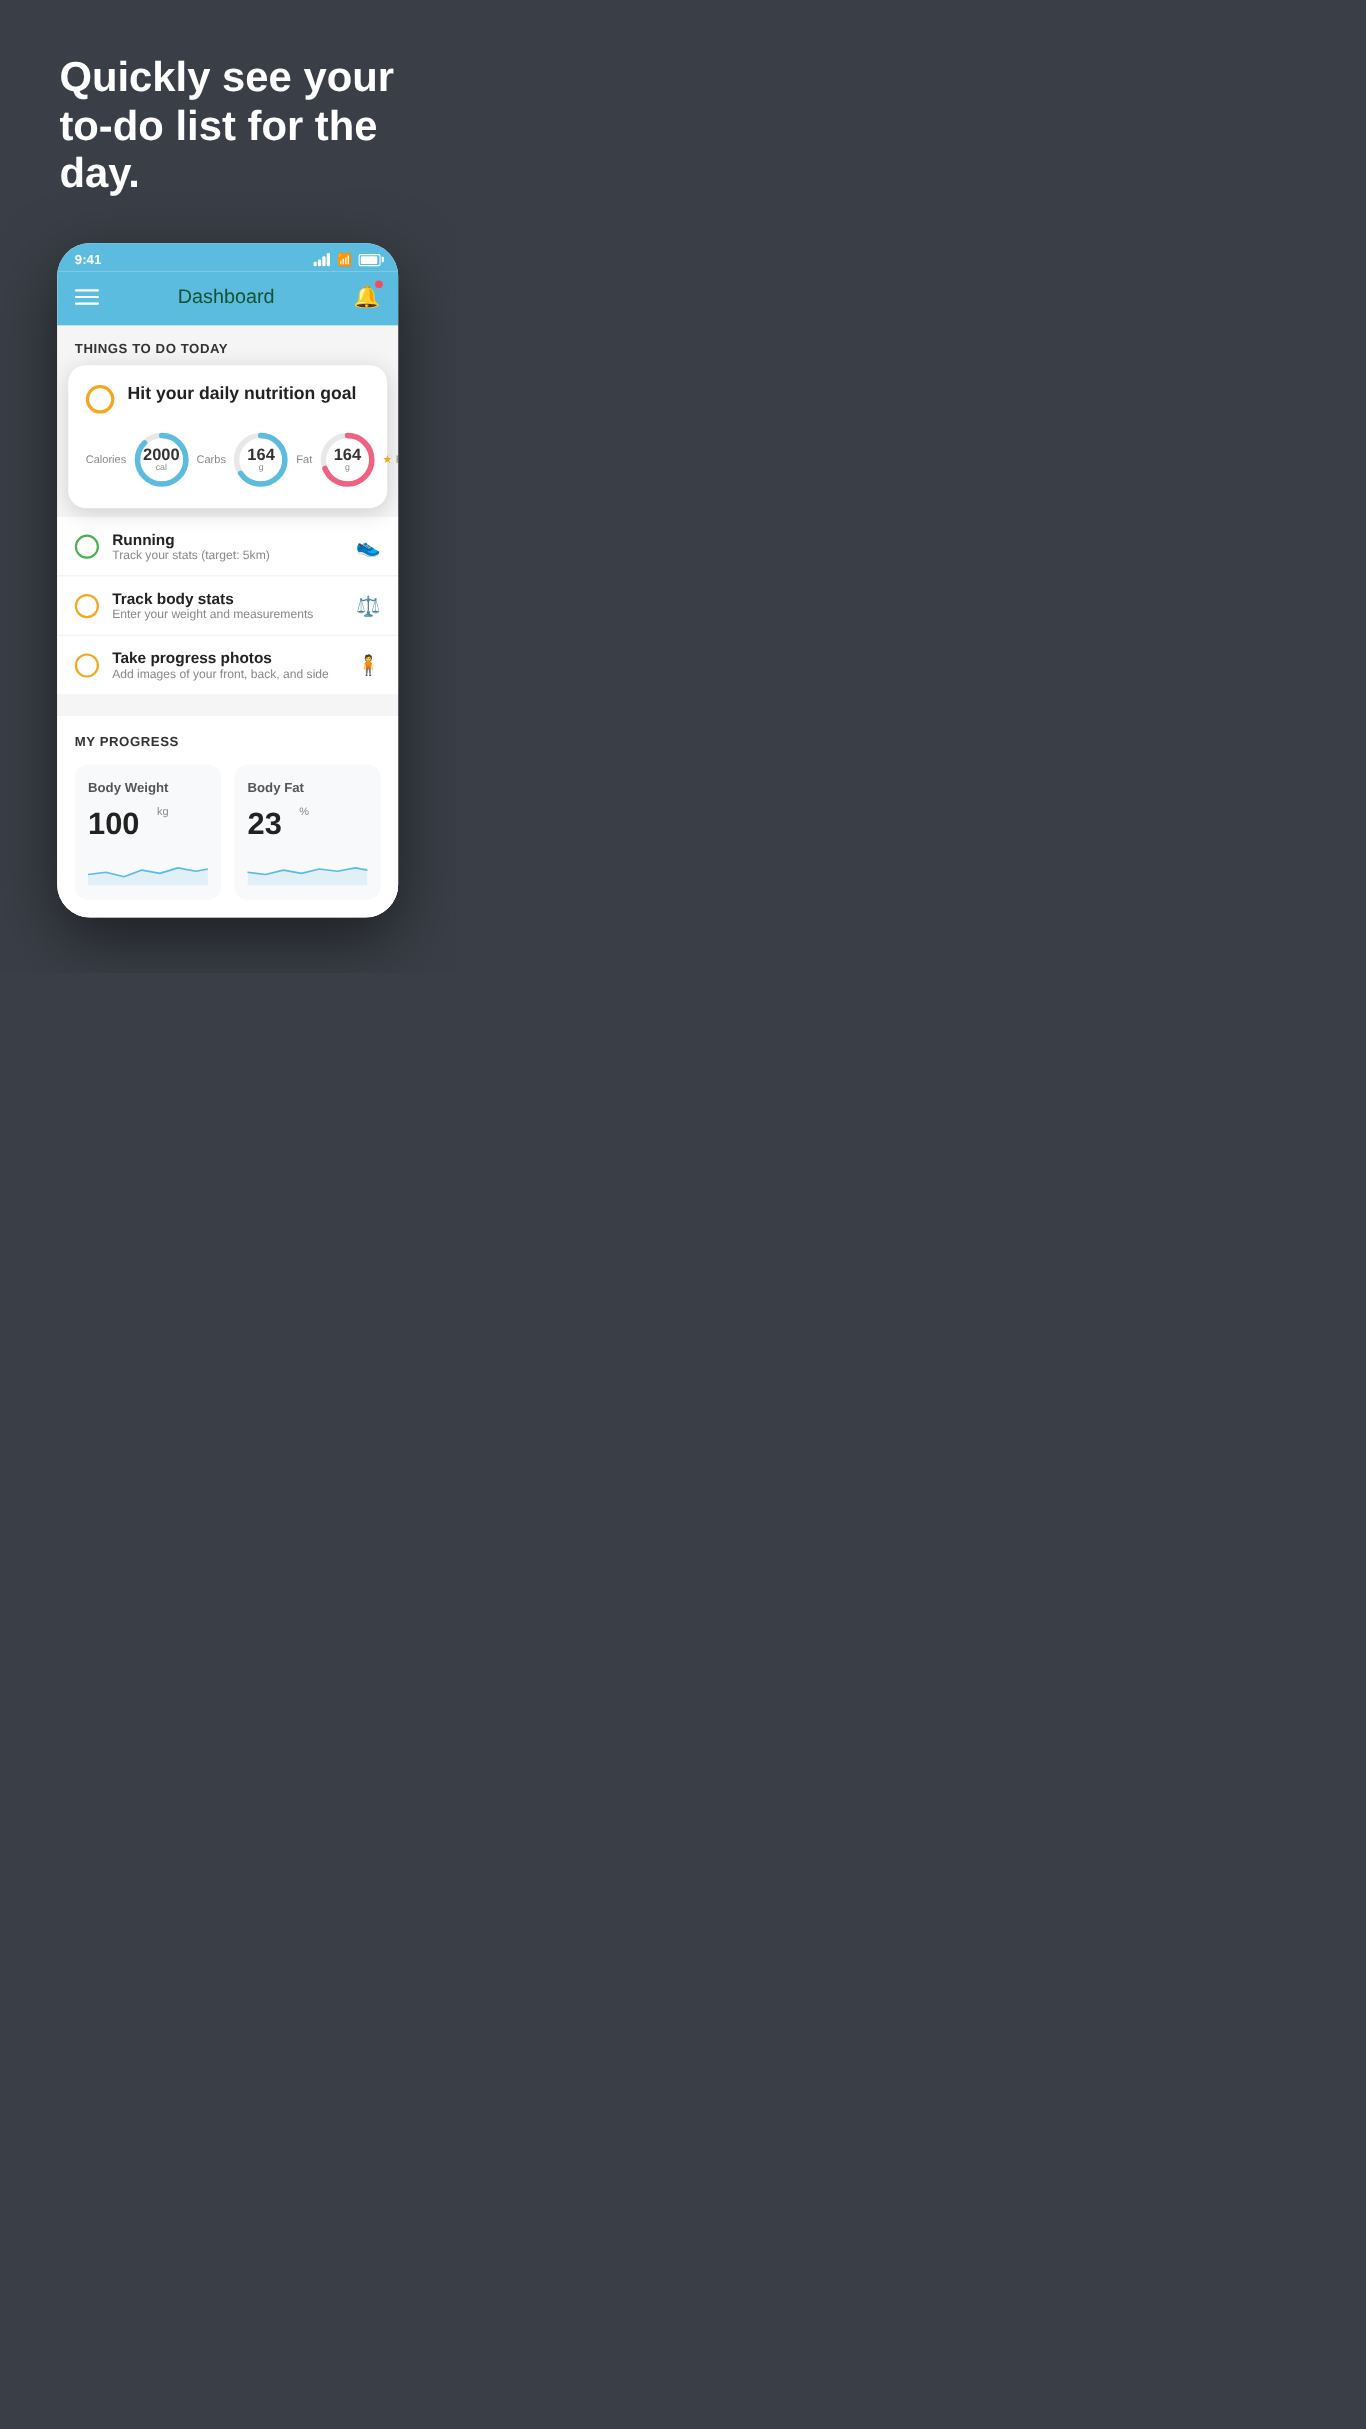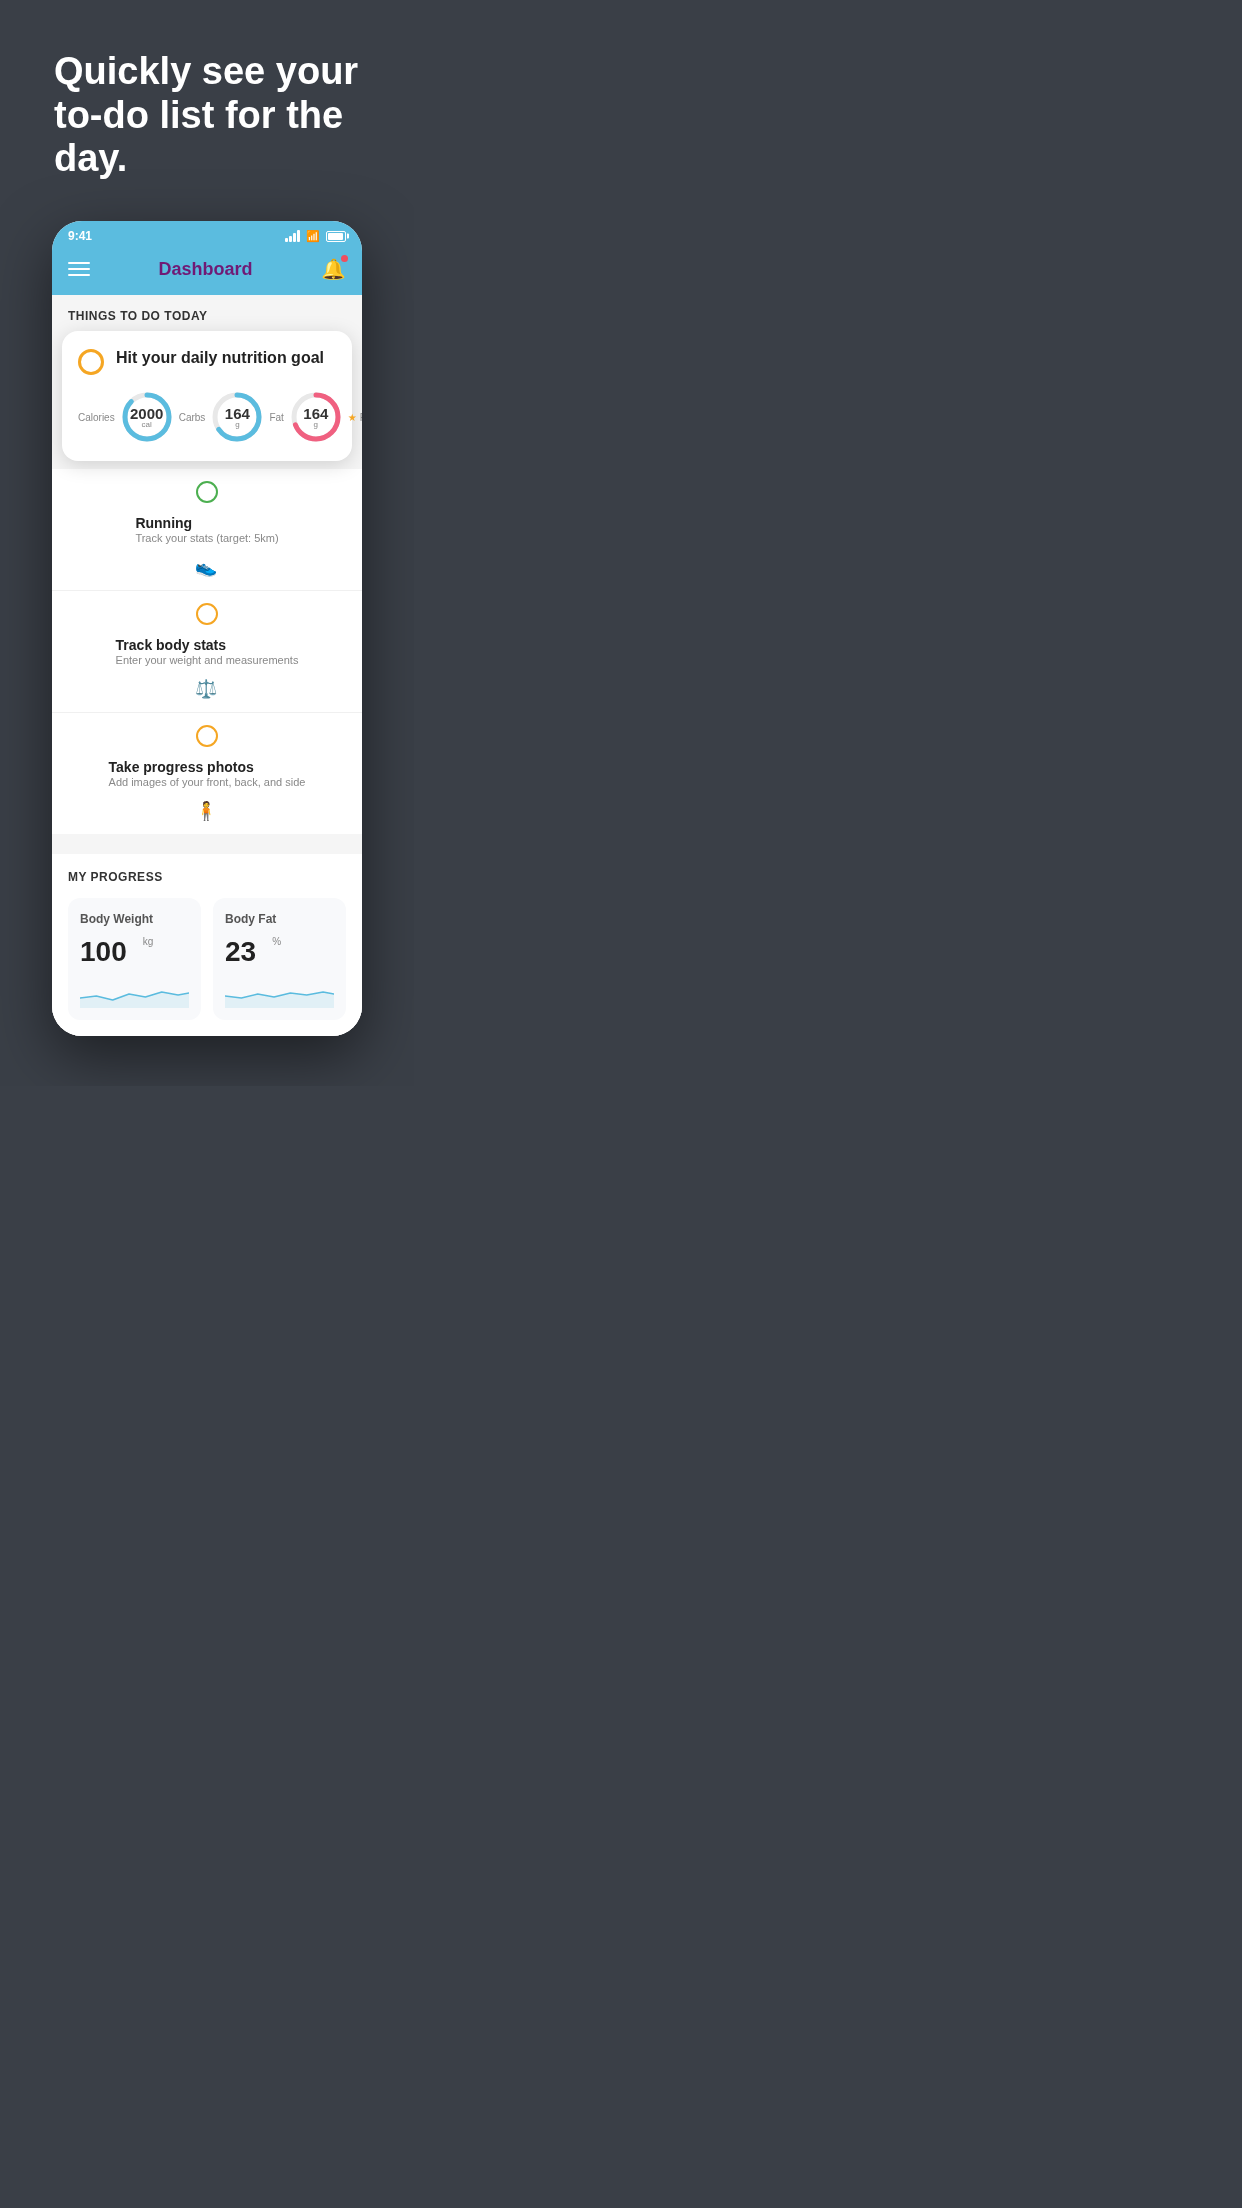--- a/index.html
+++ b/index.html
@@ -119,23 +119,23 @@
       cursor: pointer;
     }
     .hamburger span {
       width: 22px;
       height: 2px;
       background: white;
       border-radius: 1px;
       display: block;
     }
     .nav-title {
-      color: #701a75;
+      color: #14532d;
       font-size: 18px;
-      font-weight: 700;
+      font-weight: 400;
     }
     .bell-icon {
       position: relative;
       font-size: 20px;
       color: white;
       cursor: pointer;
     }
     .bell-dot {
       position: absolute;
       top: -2px;
@@ -286,21 +286,20 @@
       background: white;
       margin-top: 8px;
     }
 
     .todo-item {
       display: flex;
       align-items: center;
       padding: 12px 16px;
       border-bottom: 1px solid #f0f0f0;
       gap: 12px;
-      flex-direction: column;
     }
 
     .todo-item:last-child {
       border-bottom: none;
     }
 
     .todo-circle {
       width: 22px;
       height: 22px;
       border-radius: 50%;

